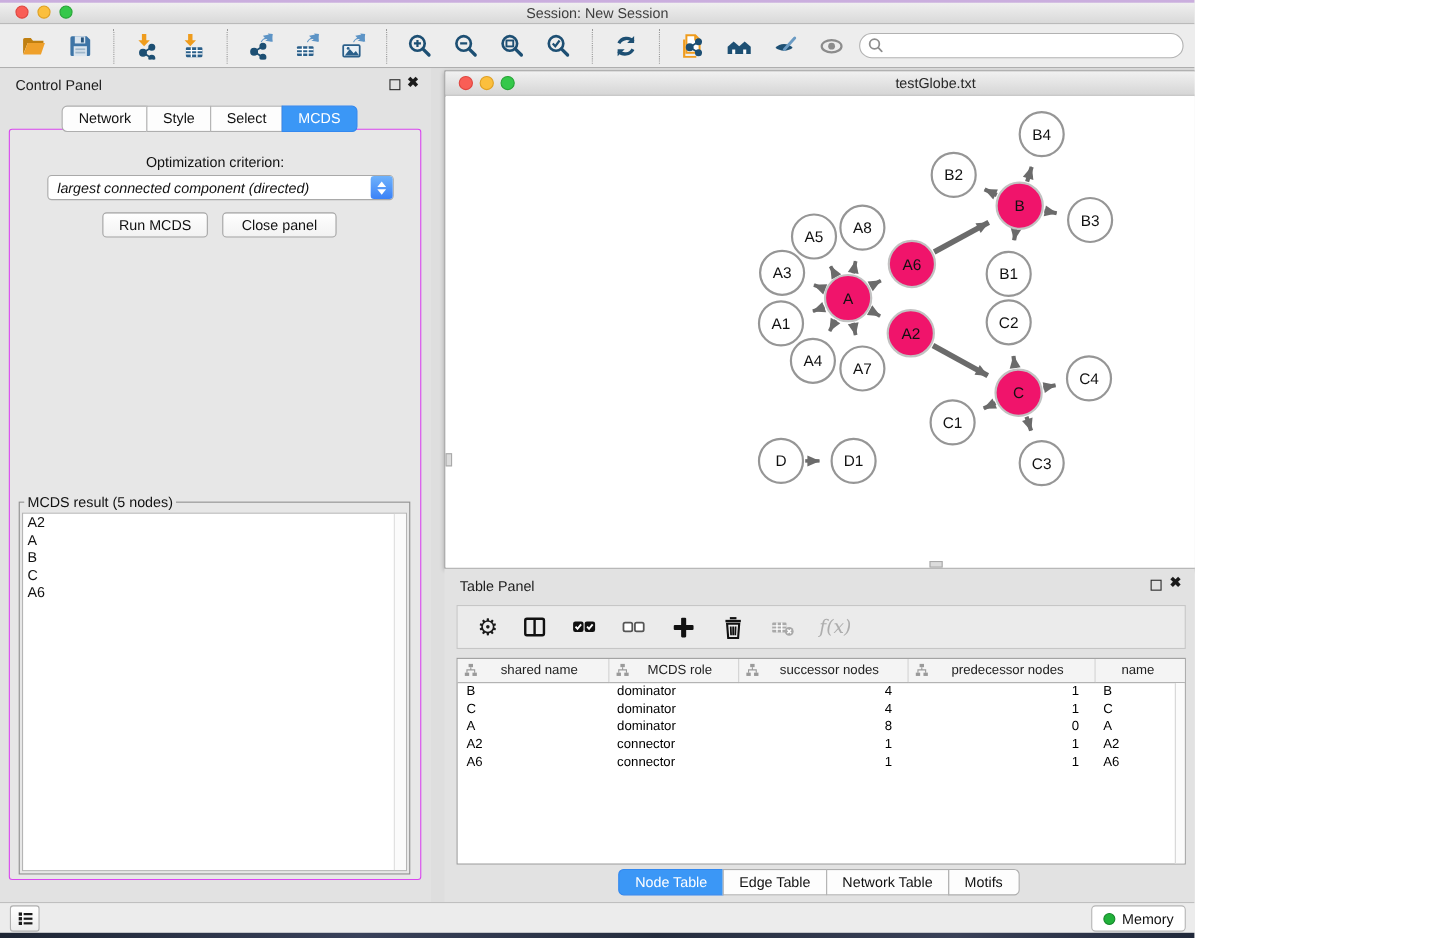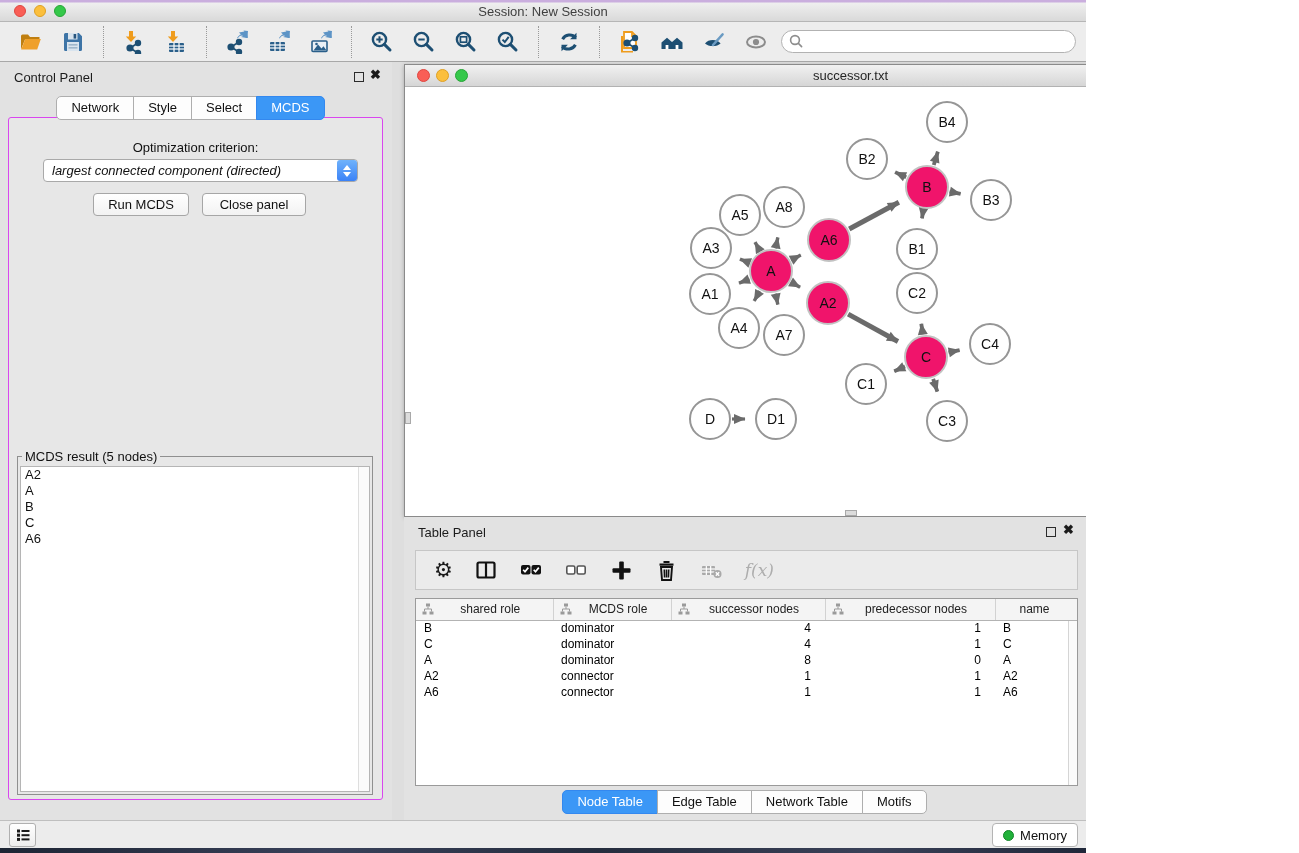--- a/index.html
+++ b/index.html
@@ -326,21 +326,21 @@
       </div>
     </div>
 
     <div class="netwin">
       <div class="nw-titlebar">
         <div class="nw-lights">
           <div class="light red"></div>
           <div class="light yellow"></div>
           <div class="light green"></div>
         </div>
-        <div class="title">successor.txt</div>
+        <div class="title">testGlobe.txt</div>
       </div>
       <div class="nw-canvas">
         <svg id="graph" width="891" height="429" viewBox="0 0 891 429" style="position:absolute;left:0;top:0;">
             <defs>
               <marker id="arrow" markerUnits="userSpaceOnUse" markerWidth="13" markerHeight="11" refX="11.5" refY="5.5" orient="auto">
                 <path d="M0.5 0.5 L12 5.5 L0.5 10.5 Z" fill="#6b6b6b"></path>
               </marker>
             </defs>
             <line x1="344.4789624129428" y1="191.11448958200518" x2="334.0066158782075" y2="195.0630792590365" stroke="#6b6b6b" stroke-width="3.4" marker-end="url(#arrow)"></line>
             <line x1="386.05562706386604" y1="194.25929940427568" x2="395.0965188676646" y2="199.33488778535556" stroke="#6b6b6b" stroke-width="3.4" marker-end="url(#arrow)"></line>
@@ -532,21 +532,21 @@
                     <svg class="hicon" width="12" height="12" viewBox="0 0 12 12">
                       <g fill="#9a9a9a">
                         <rect x="4" y="0.5" width="4" height="3"></rect>
                         <rect x="0.5" y="8.5" width="4" height="3"></rect>
                         <rect x="7.5" y="8.5" width="4" height="3"></rect>
                       </g>
                       <g stroke="#9a9a9a" fill="none">
                         <path d="M6 3.5v2.5M2.5 8.5V6h7v2.5"></path>
                       </g>
                     </svg>
-                    <span class="hlabel">shared role</span>
+                    <span class="hlabel">shared name</span>
                   </span>
                 </th>
                 <th>
                   <span class="hwrap">
                     <svg class="hicon" width="12" height="12" viewBox="0 0 12 12">
                       <g fill="#9a9a9a">
                         <rect x="4" y="0.5" width="4" height="3"></rect>
                         <rect x="0.5" y="8.5" width="4" height="3"></rect>
                         <rect x="7.5" y="8.5" width="4" height="3"></rect>
                       </g>

